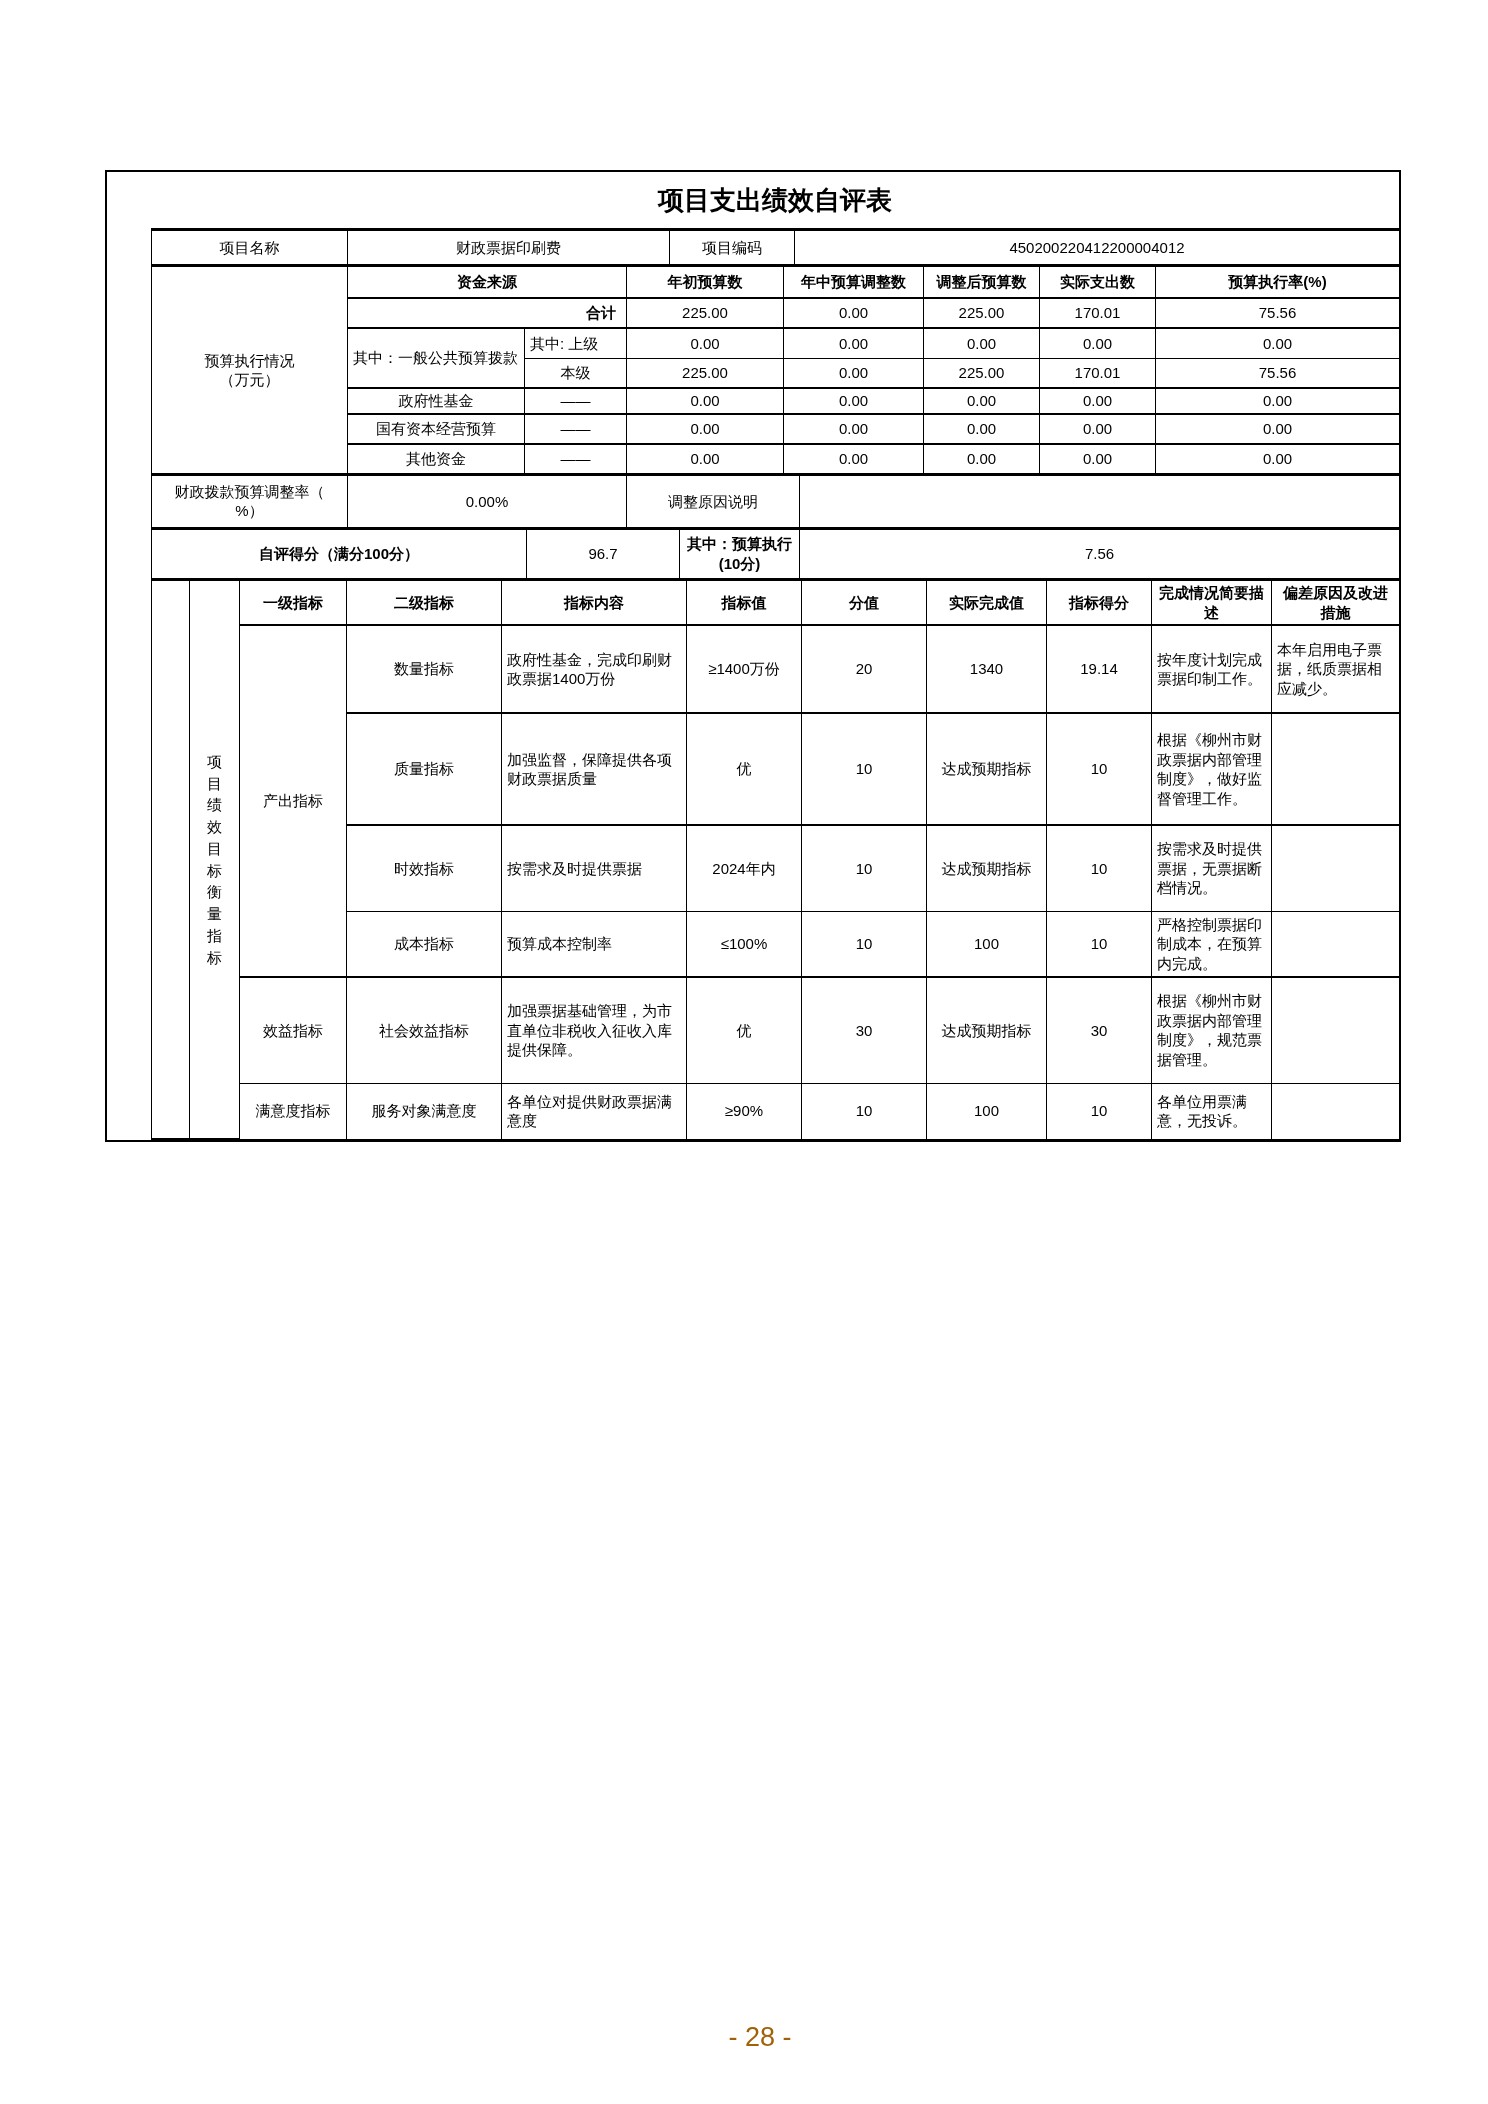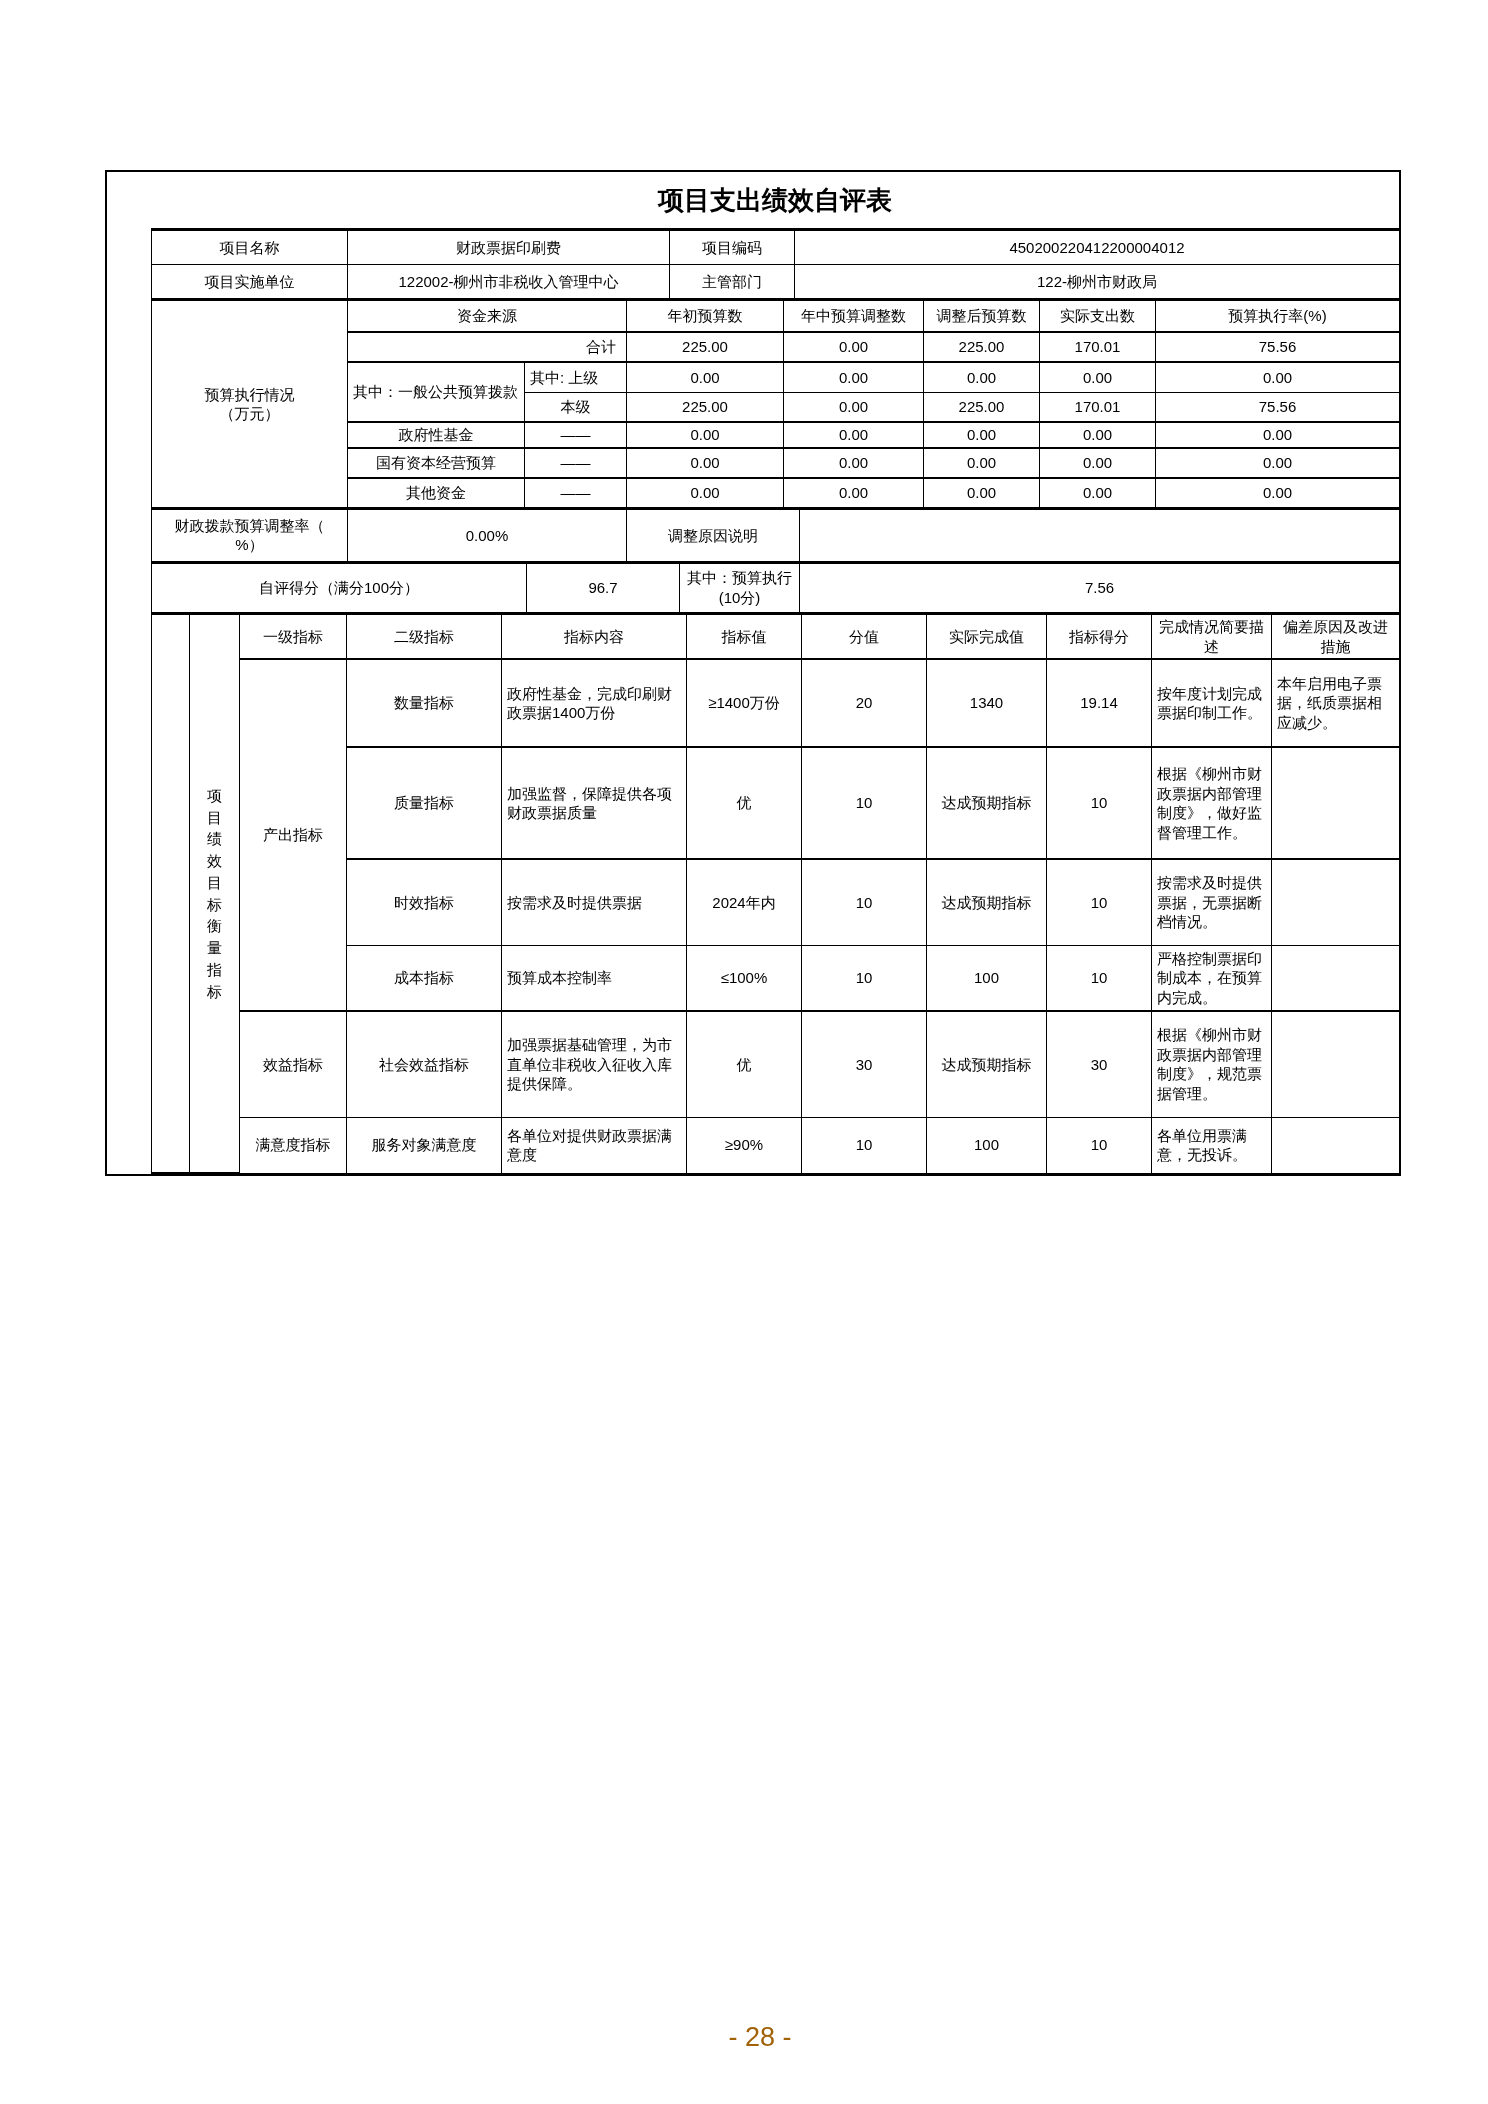--- a/index.html
+++ b/index.html
@@ -5,21 +5,21 @@
   html,body{margin:0;padding:0;background:#ffffff;}
   body{font-family:"Liberation Sans","DejaVu Sans",sans-serif;color:#000;}
   .page{position:relative;width:1488px;height:2104px;background:#fff;overflow:hidden;}
   .doc{position:absolute;left:105px;top:170px;width:1248px;border:2px solid #000;background:#fff;padding-left:44px;}
   .title{height:56px;line-height:56px;text-align:center;font-size:26px;font-weight:bold;border-bottom:2px solid #000;}
   table.sec{width:100%;border-collapse:collapse;table-layout:fixed;}
   table.sec + table.sec{border-top:2px solid #000;}
   td{border:1px solid #000;padding:2px 5px;font-size:15px;line-height:1.3;text-align:center;vertical-align:middle;word-break:break-all;overflow:hidden;}
   .left{text-align:left;}
   .right{text-align:right;padding-right:10px;}
-  .bold{font-weight:normal;margin-top:20px;}
+  .bold{font-weight:bold;margin-top:20px;}
   .pre{white-space:pre-line;}
   
   .t-budget tr + tr td{border-top:2px solid #000;}
   .t-budget tr.thin td{border-top:1px solid #fca5a5;}
   
   .t-ind tr.hdr td{border-bottom:2px solid #000;}
   .t-ind tr.t2 td{border-top:2px solid #000;}
   .vlabel{padding:2px 10px;line-height:1.45;}
   .footer{position:absolute;left:16px;top:2022px;width:100%;text-align:center;font-size:27px;color:#a16207;}
 </style>
@@ -38,26 +38,20 @@
           <col style="width:125px">
           <col style="width:605px">
         </colgroup>
       <tbody>
           <tr style="height:34px">
         <td>项目名称</td>
         <td>财政票据印刷费</td>
         <td>项目编码</td>
         <td>450200220412200004012</td>
       </tr>
-      <tr style="height:34px">
-        <td>项目实施单位</td>
-        <td>122002-柳州市非税收入管理中心</td>
-        <td>主管部门</td>
-        <td>122-柳州市财政局</td>
-      </tr>
     </tbody>
       </table>
 
     <table class="sec t-budget">
       <colgroup>
           <col style="width:196px">
           <col style="width:177px">
           <col style="width:102px">
           <col style="width:157px">
           <col style="width:140px">

